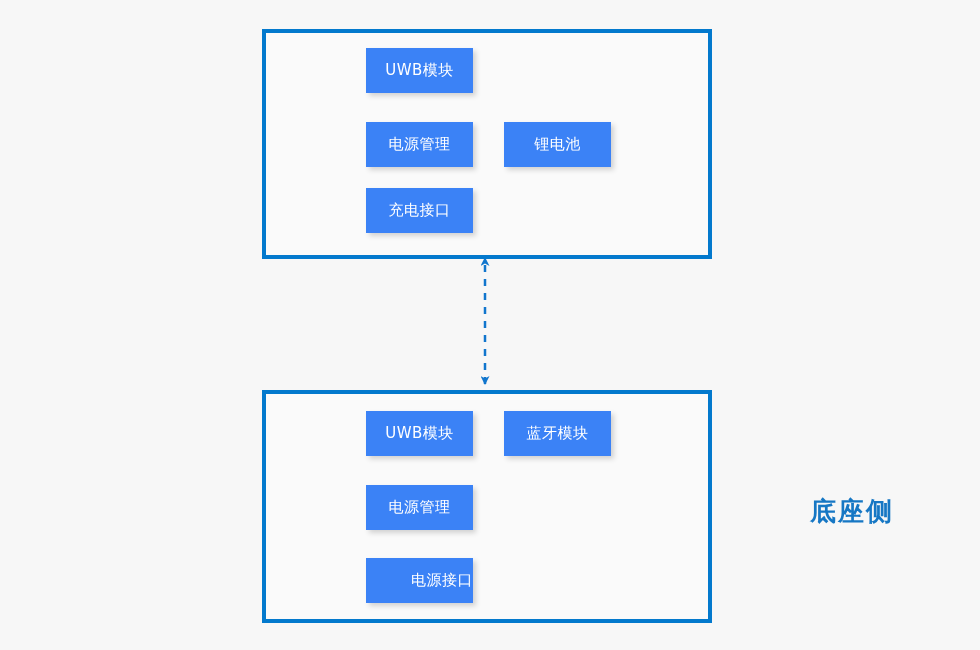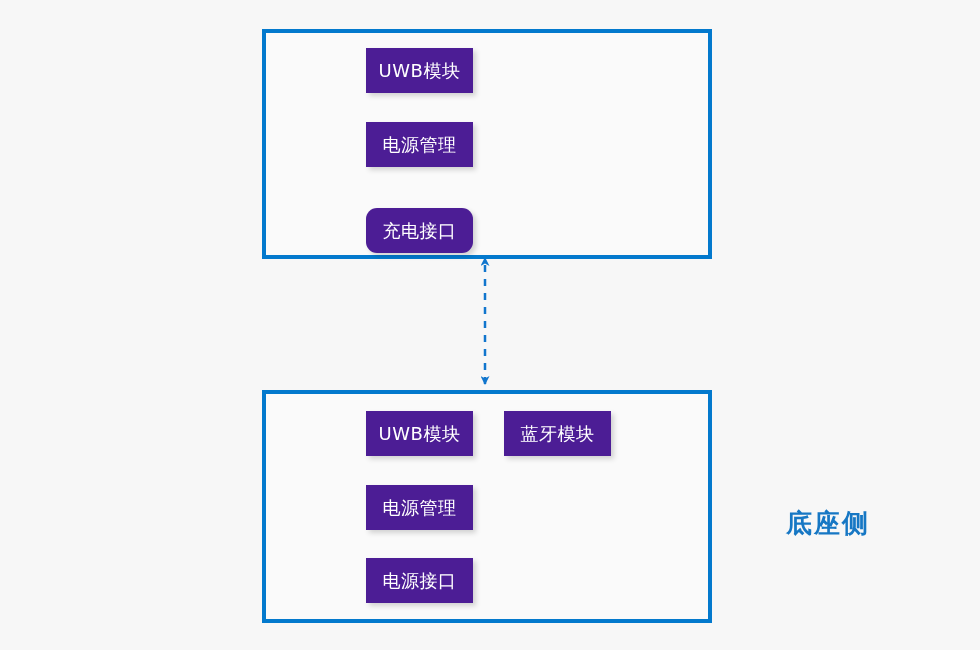--- a/index.html
+++ b/index.html
@@ -34,50 +34,50 @@
   .side-label {
     position: absolute;
     color: #1677c4;
     font-size: 26px;
     font-weight: bold;
     letter-spacing: 2px;
     white-space: nowrap;
     font-family: "DejaVu Sans", "Liberation Sans", sans-serif;
   }
   #label-product { left: 786px; top: 133px; }
-  #label-dock    { left: 786px; top: 494px; margin-top: 12px; }
+  #label-dock    { left: 810px; top: 494px; }
 
   
   .block {
     position: absolute;
     box-sizing: border-box;
-    background: #4c1d95;
+    background: #3b82f6;
     color: #ffffff;
     display: flex;
     align-items: center;
     justify-content: center;
-    font-size: 18px;
+    font-size: 15px;
     letter-spacing: 0.5px;
     white-space: nowrap;
     box-shadow: 3px 3px 5px rgba(0, 0, 0, 0.16);
     font-family: "DejaVu Sans", "Liberation Sans", sans-serif;
   }
   .block-w-main { width: 107px; height: 45px; }
   .block-w-side { width: 107px; height: 45px; }
 
   
   #block-uwb-product     { left: 366px; top: 48px;  }
   #block-power-product   { left: 366px; top: 122px; }
-  #block-charge-port     { left: 366px; top: 208px; border-radius: 11px; }
+  #block-charge-port     { left: 366px; top: 188px; }
   #block-battery         { left: 504px; top: 122px; }
 
   
   #block-uwb-dock        { left: 366px; top: 411px; }
   #block-power-dock      { left: 366px; top: 485px; }
-  #block-power-port      { left: 366px; top: 558px; }
+  #block-power-port      { left: 366px; top: 558px; justify-content: flex-end; }
   #block-bluetooth       { left: 504px; top: 411px; text-align: center; }
 
   
   #connectors {
     position: absolute;
     left: 0;
     top: 0;
     width: 980px;
     height: 650px;
     pointer-events: none;
@@ -123,20 +123,23 @@
   </div>
 
   <div class="block block-w-main" id="block-power-product">
     <span>电源管理</span>
   </div>
 
   <div class="block block-w-main" id="block-charge-port">
     <span>充电接口</span>
   </div>
 
+  <div class="block block-w-side" id="block-battery">
+    <span>锂电池</span>
+  </div>
 
 
   <div class="panel" id="panel-dock"></div>
 
   <div class="block block-w-main" id="block-uwb-dock">
     <span>UWB模块</span>
   </div>
 
   <div class="block block-w-main" id="block-power-dock">
     <span>电源管理</span>

